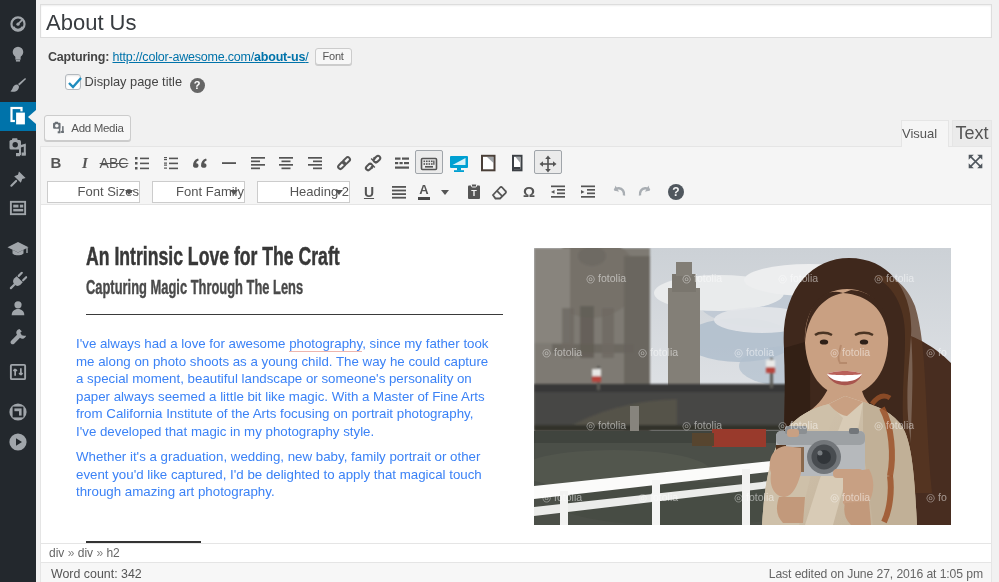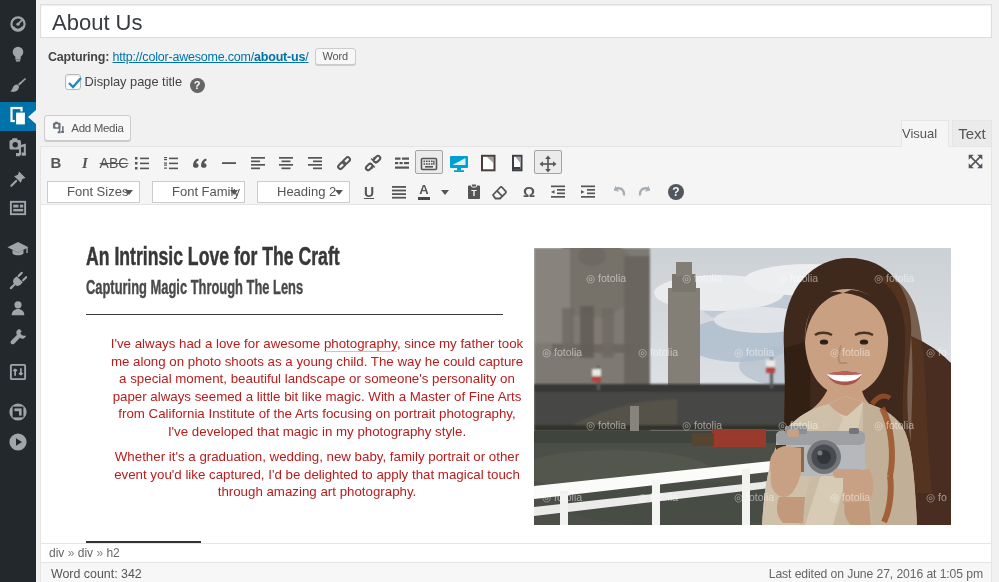--- a/index.html
+++ b/index.html
@@ -4,46 +4,46 @@
 <style>
 * { margin:0; padding:0; box-sizing:border-box; }
 html,body { width:999px; height:582px; overflow:hidden; }
 body { font-family:"Liberation Sans", sans-serif; background:#f1f1f1; position:relative; }
 #sidebar { position:absolute; left:0; top:0; width:36px; height:582px; background:#23282d; }
 .mi { position:absolute; left:0; width:36px; height:30px; }
 .mi svg { position:absolute; left:50%; top:50%; transform:translate(-50%,-50%); }
 #mi-sel { position:absolute; left:0; top:102px; width:36px; height:29px; background:#0073aa; }
 #mi-arrow { position:absolute; left:28px; top:110px; width:0; height:0; border:7px solid transparent; border-right:8px solid #f1f1f1; border-left:0; }
 #main { position:absolute; left:40px; top:0; width:952px; height:582px; }
-#titlebox { position:absolute; left:0; top:4px; width:952px; height:34px; background:#fff; border:1px solid #ddd; box-shadow:inset 0 1px 2px rgba(0,0,0,.07); color:#383c40; font-size:22px; line-height:32px; padding-left:11px; padding-top:2px; }
+#titlebox { position:absolute; left:0; top:4px; width:952px; height:34px; background:#fff; border:1px solid #ddd; box-shadow:inset 0 1px 2px rgba(0,0,0,.07); color:#383c40; font-size:22px; line-height:32px; padding-left:5px; padding-top:2px; }
 #permalink { position:absolute; left:8px; top:48px; font-size:12.5px; letter-spacing:-0.2px; color:#444; white-space:nowrap; }
 #permalink b { font-weight:bold; }
 #permalink .ul { color:#0073aa; text-decoration:underline; cursor:pointer; }
 #editbtn { display:inline-block; margin-left:6px; font-size:11px; color:#555; background:#f7f7f7; border:1px solid #ccc; border-radius:3px; padding:1px 7px 2px; box-shadow:0 1px 0 #ccc; vertical-align:1px; }
 #cbrow { position:absolute; left:25px; top:74px; font-size:12.8px; color:#444; }
 #cbox { display:inline-block; width:16px; height:16px; background:#fff; border:1px solid #b4b9be; border-radius:3px; vertical-align:-4px; position:relative; box-shadow:inset 0 1px 2px rgba(0,0,0,.1); }
 #cbox svg { position:absolute; left:-1px; top:-2px; }
 #helpq { display:inline-block; width:15px; height:15px; background:#666; color:#fff; border-radius:50%; font-size:11px; font-weight:bold; text-align:center; line-height:15px; vertical-align:-3px; margin-left:4px; }
 .wpbtn { position:absolute; top:115px; height:26px; background:#f7f7f7; border:1px solid #ccc; border-radius:3px; font-size:11.5px; color:#555; line-height:24px; padding:0 6px; letter-spacing:-0.3px; box-shadow:0 1px 0 #ccc; white-space:nowrap; }
 .wpbtn svg { vertical-align:-3px; margin-right:3px; }
 #tab-visual { position:absolute; right:43px; top:120px; width:48px; height:27px; background:#f5f5f5; border:1px solid #e5e5e5; border-bottom:none; z-index:3; font-size:13px; color:#555; line-height:26px; }
-#tab-text { position:absolute; right:0; top:120px; width:40px; height:26px; background:#ebebeb; border:1px solid #e5e5e5; border-bottom:none; font-size:15px; color:#555; text-align:center; line-height:25px; }
+#tab-text { position:absolute; right:0; top:120px; width:40px; height:26px; background:#ebebeb; border:1px solid #e5e5e5; border-bottom:none; font-size:18px; color:#555; text-align:center; line-height:25px; }
 #editor { position:absolute; left:0; top:146px; width:952px; height:436px; border:1px solid #e5e5e5; background:#fff; }
 #toolbar { position:absolute; left:0; top:0; width:950px; height:58px; background:#f5f5f5; border-bottom:1px solid #e5e5e5; }
 .ticon { position:absolute; top:3px; width:28px; height:26px; text-align:center; }
 .ticon svg { margin-top:3px; }
 .trow2 { top:32px; }
-.tsel { position:absolute; top:34px; height:22px; background:#fff; border:1px solid #ccc; font-size:13px; color:#555; line-height:20px; padding-left:19px; }
+.tsel { position:absolute; top:34px; height:22px; background:#fff; border:1px solid #ccc; font-size:13px; color:#555; line-height:20px; padding-left:19px;text-align:right; }
 .tsel .car { position:absolute; right:6px; top:8px; width:0; height:0; border:4px solid transparent; border-top:5px solid #555; }
 .pressed { border:1px solid #a0a5aa; border-radius:2px; background:#ebebeb; height:24px; }
 #content { position:absolute; left:0; top:59px; width:950px; height:337px; background:#fff; overflow:hidden; }
 #h1c { position:absolute; left:45px; top:35px; font-size:26px; font-weight:bold; color:#383838; -webkit-text-stroke:.5px #383838; transform:scaleX(.678); transform-origin:0 0; white-space:nowrap; }
 #h2c { position:absolute; left:45px; top:70px; font-size:20px; font-weight:bold; color:#4a4a4a; -webkit-text-stroke:.4px #4a4a4a; transform:scaleX(.645); transform-origin:0 0; white-space:nowrap; }
 #hline { position:absolute; left:45px; top:108px; width:417px; height:0; border-top:1.5px solid #3a3a3a; }
-#para { position:absolute; left:56px; top:129px; width:440px; font-size:13.3px; line-height:17.6px; color:#b91c1c;text-align:center; }
+#para { position:absolute; left:35px; top:129px; width:440px; font-size:13.3px; line-height:17.6px; color:#3b82f6; }
 #para .plink { border-bottom:1px solid #eeb6ae; }
 #p2 { margin-top:7.5px; }
 #stub { position:absolute; left:45px; top:335px; width:115px; height:2.5px; background:#333; }
 #photo { position:absolute; left:493px; top:42px; width:417px; height:277px; }
 #pathbar { position:absolute; left:0; top:396px; width:950px; height:19px; background:#fff; border-top:1px solid #e5e5e5; font-size:12px; color:#666; line-height:18px; padding-left:8px; }
 #statusbar { position:absolute; left:0; top:415px; width:950px; height:21px; background:#f7f7f7; border-top:1px solid #e5e5e5; font-size:13px; color:#555; line-height:20px; }
 #wordcount { position:absolute; left:10px; top:1px; font-size:12.4px; }
 #lastedit { position:absolute; right:8px; top:1px; color:#666; font-size:12.2px; letter-spacing:-0.1px; }
 </style>
 </head>
@@ -146,21 +146,21 @@
   <div class="mi" style="top:427px">
       <svg width="20" height="20" viewBox="0 0 20 20">
         <circle cx="10" cy="10" r="8.6" fill="#a0a5aa"></circle>
         <path d="M8 6.2 L14 10 L8 13.8 Z" fill="#23282d"></path>
       </svg>
     </div>
 </div>
 <div id="mi-arrow"></div>
 <div id="main">
   <div id="titlebox">About Us</div>
-  <div id="permalink"><b>Capturing:</b> <span class="ul">http://color-awesome.com/<b>about-us</b>/</span><span id="editbtn">Word</span></div>
+  <div id="permalink"><b>Capturing:</b> <span class="ul">http://color-awesome.com/<b>about-us</b>/</span><span id="editbtn">Font</span></div>
   <div id="cbrow"><span id="cbox"><svg width="20" height="20" viewBox="0 0 20 20">
           <path d="M4 10 l4 4 l8 -9" stroke="#1e8cbe" stroke-width="2.4" fill="none"></path>
         </svg></span> Display page title <span id="helpq">?</span></div>
   <div class="wpbtn" style="left:4px;"><svg width="15" height="15" viewBox="0 0 20 22">
         <rect x="2" y="4" width="11" height="9" rx="1.5" fill="#6a7076"></rect>
         <rect x="4.5" y="2.5" width="5" height="2.5" rx="1" fill="#6a7076"></rect>
         <circle cx="7.5" cy="8.5" r="2.6" fill="#f7f7f7"></circle>
         <rect x="10.5" y="12" width="2.2" height="7" fill="#6a7076"></rect>
         <rect x="15.3" y="9" width="2.2" height="10" fill="#6a7076"></rect>
         <rect x="8.8" y="16.5" width="4" height="3" fill="#6a7076"></rect>

